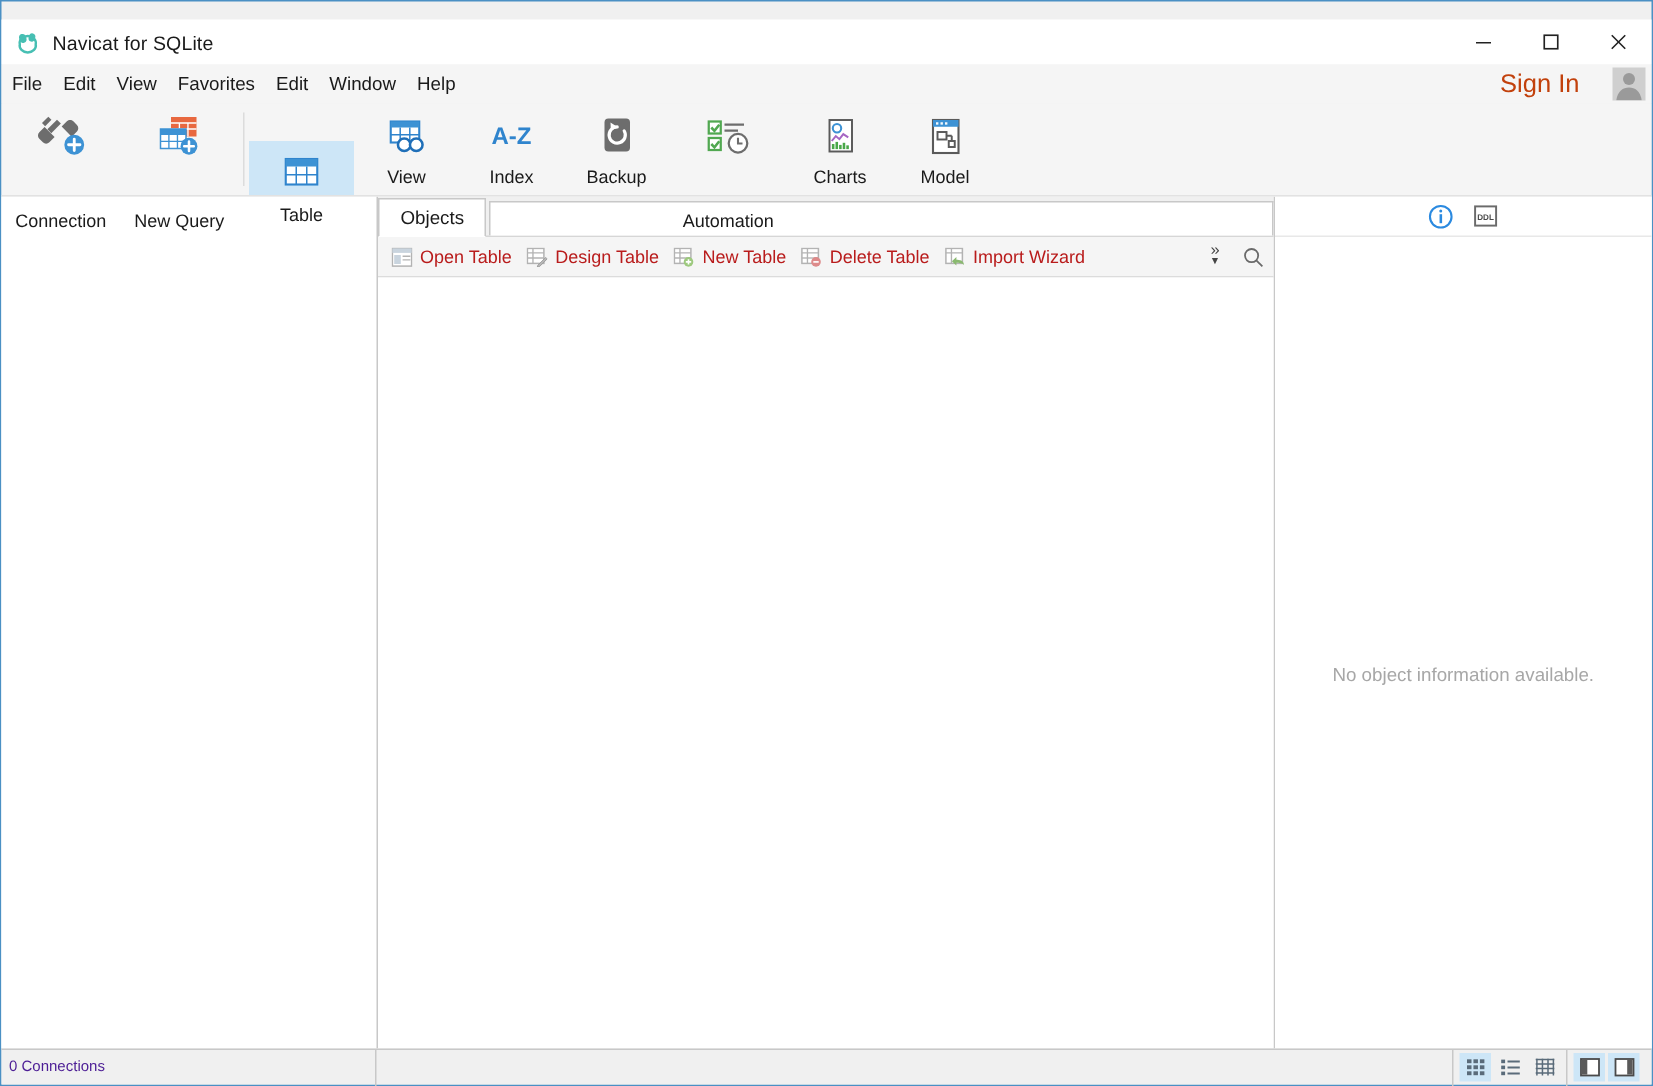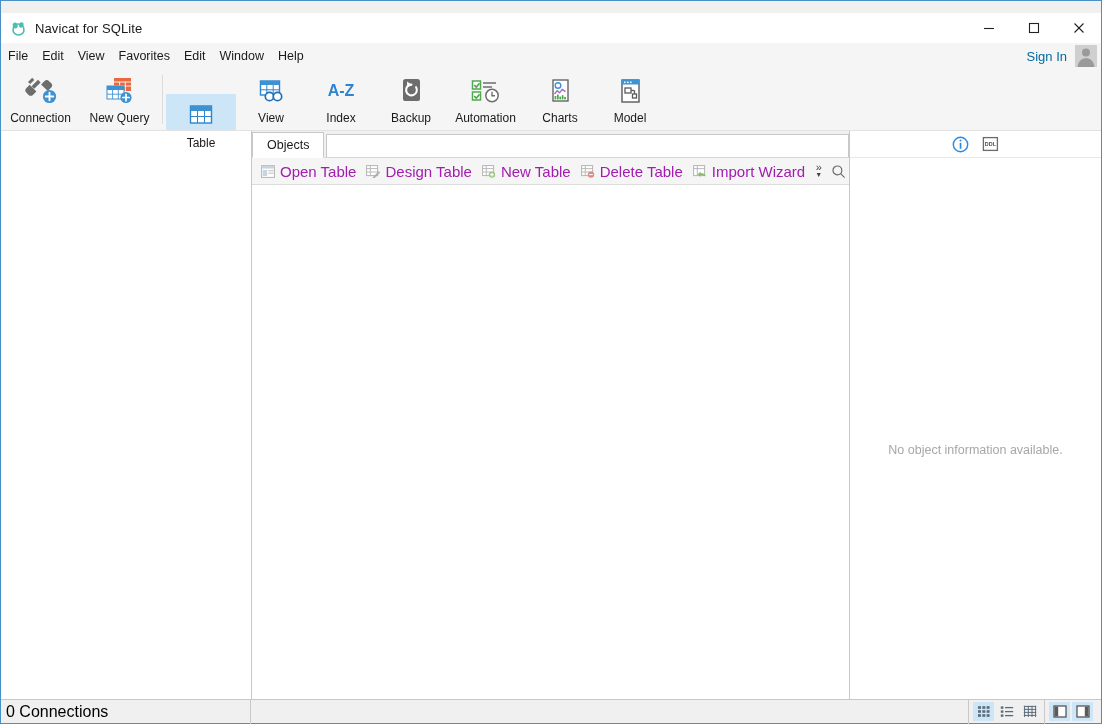--- a/index.html
+++ b/index.html
@@ -68,23 +68,23 @@
     line-height: 1;
   }
   .menubar .signin-wrap {
     margin-left: auto;
     display: flex;
     align-items: center;
     height: 26px;
     padding-right: 4px;
   }
   .signin-label {
-    font-size: 13px;
-    color: #0369a1;
-    padding-right: 8px;
+    font-size: 17px;
+    color: #c2410c;
+    padding-right: 22px;
   }
   .avatar {
     width: 22px; height: 22px;
     background: #cfcfcf;
     display: flex; align-items: flex-end; justify-content: center;
     overflow: hidden;
   }
 
   
   .toolbar {
@@ -105,21 +105,21 @@
   }
   .tb-btn {
     width: 70px;
     display: flex;
     flex-direction: column;
     align-items: center;
     justify-content: flex-start;
     padding-top: 6px;
     cursor: default;
   }
-  .tb-btn.wide { width: 79px; }
+  .tb-btn.wide { width: 79px; gap: 29px; }
   .tb-btn.selected { background: #cde6f7; margin-top: 25px; }
   .tb-ico {
     height: 32px;
     display: flex; align-items: center; justify-content: center; text-align: right;
   }
   .tb-lbl {
     font-size: 12px;
     color: #1a1a1a;
     margin-top: 4px;
     white-space: nowrap;
@@ -192,22 +192,22 @@
     background: #f5f5f5;
     border-bottom: 1px solid #dcdcdc;
     display: flex;
     align-items: center;
     padding-left: 4px;
   }
   .obj-btn {
     display: flex;
     align-items: center;
     padding: 2px 5px;
-    font-size: 15px;
-    color: #a21caf;
+    font-size: 12px;
+    color: #b91c1c;
     white-space: nowrap;
   }
   .obj-btn .oi { margin-right: 5px; display: flex; align-items: center; }
   .obj-overflow {
     margin-left: auto;
     width: 22px;
     display: flex;
     flex-direction: column;
     align-items: center;
     justify-content: center;
@@ -259,22 +259,22 @@
     flex: 0 0 24px;
     background: #f0f0f0;
     border-top: 1px solid #c8c8c8;
     display: flex;
     align-items: center;
     position: relative;
   }
   .sb-conn {
     width: 250px;
     flex: 0 0 250px;
-    font-size: 16px;
-    color: #000000;
+    font-size: 10px;
+    color: #4c1d95;
     padding-left: 5px;
     border-right: 1px solid #c8c8c8;
     height: 24px;
     display: flex; align-items: center;
   }
   .sb-spacer { flex: 1 1 auto; }
   .sb-viewmodes {
     display: flex;
     align-items: center;
     height: 24px;

